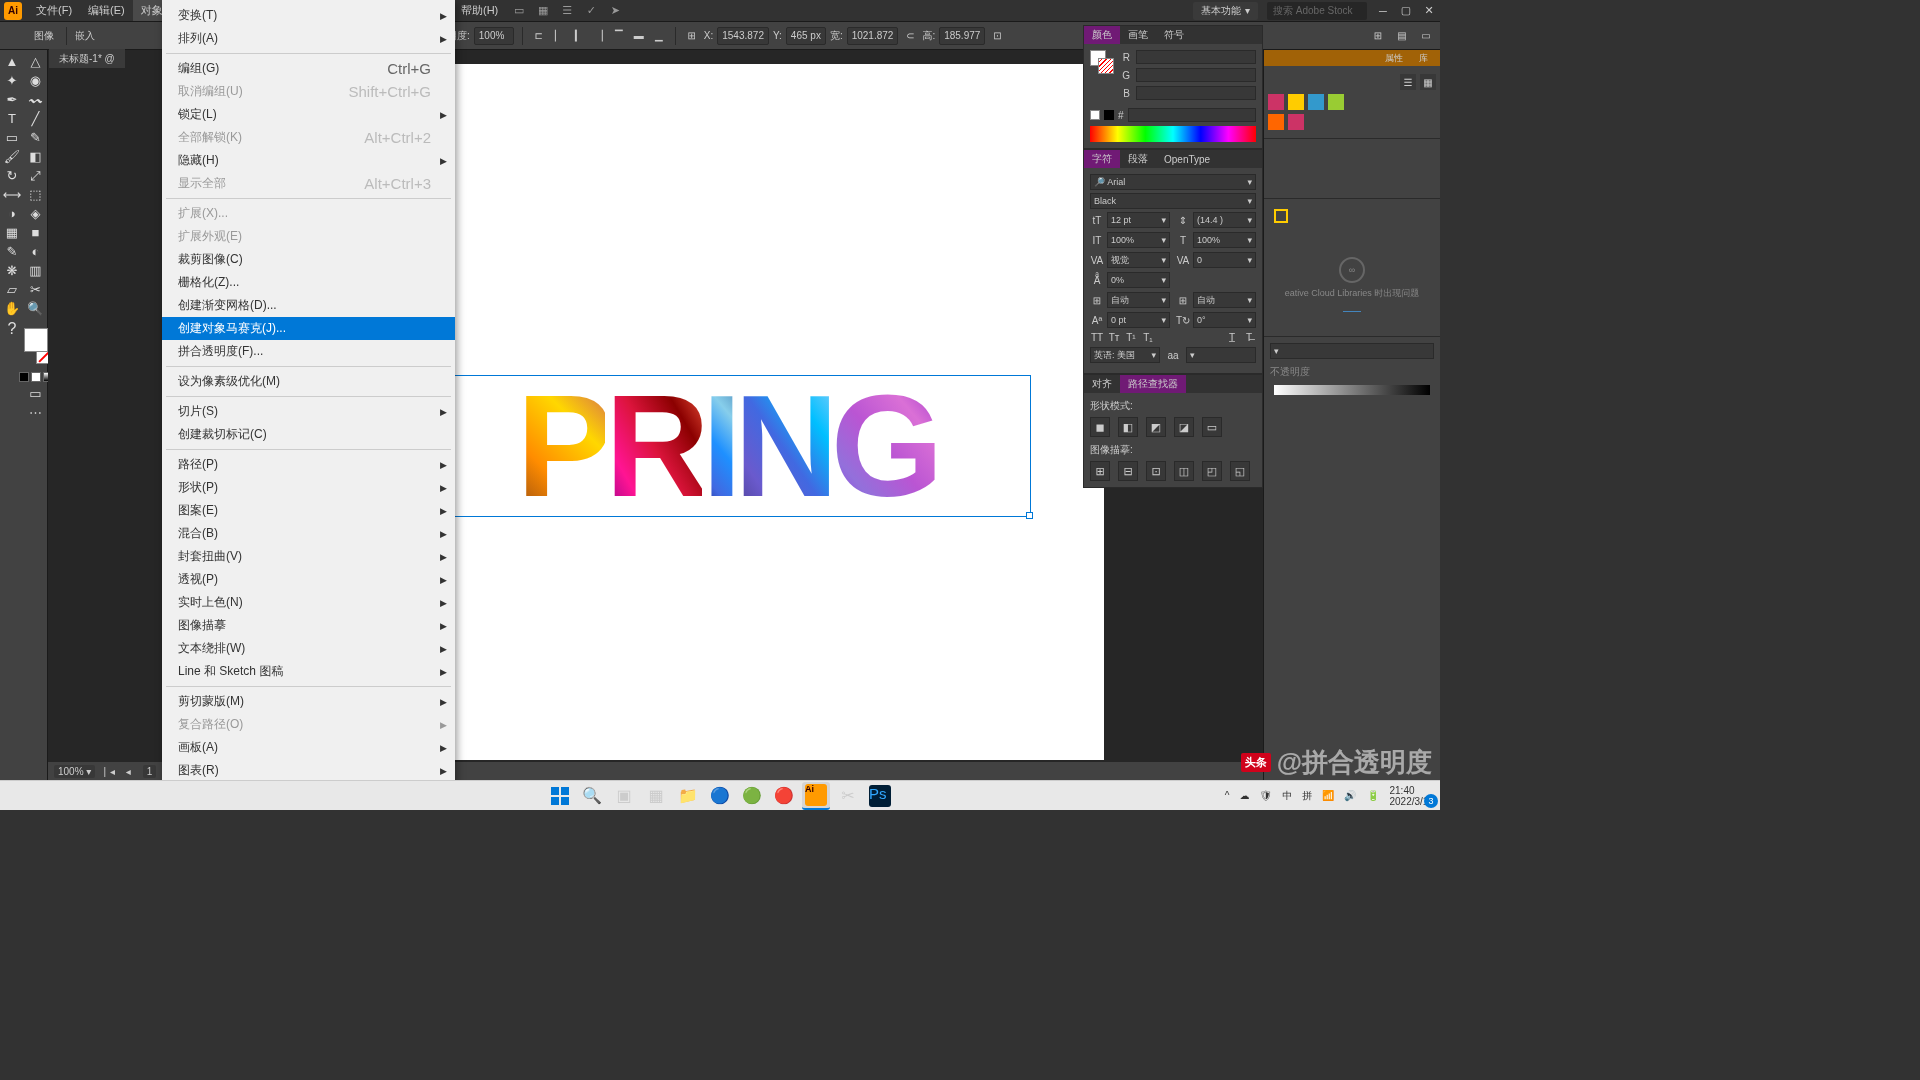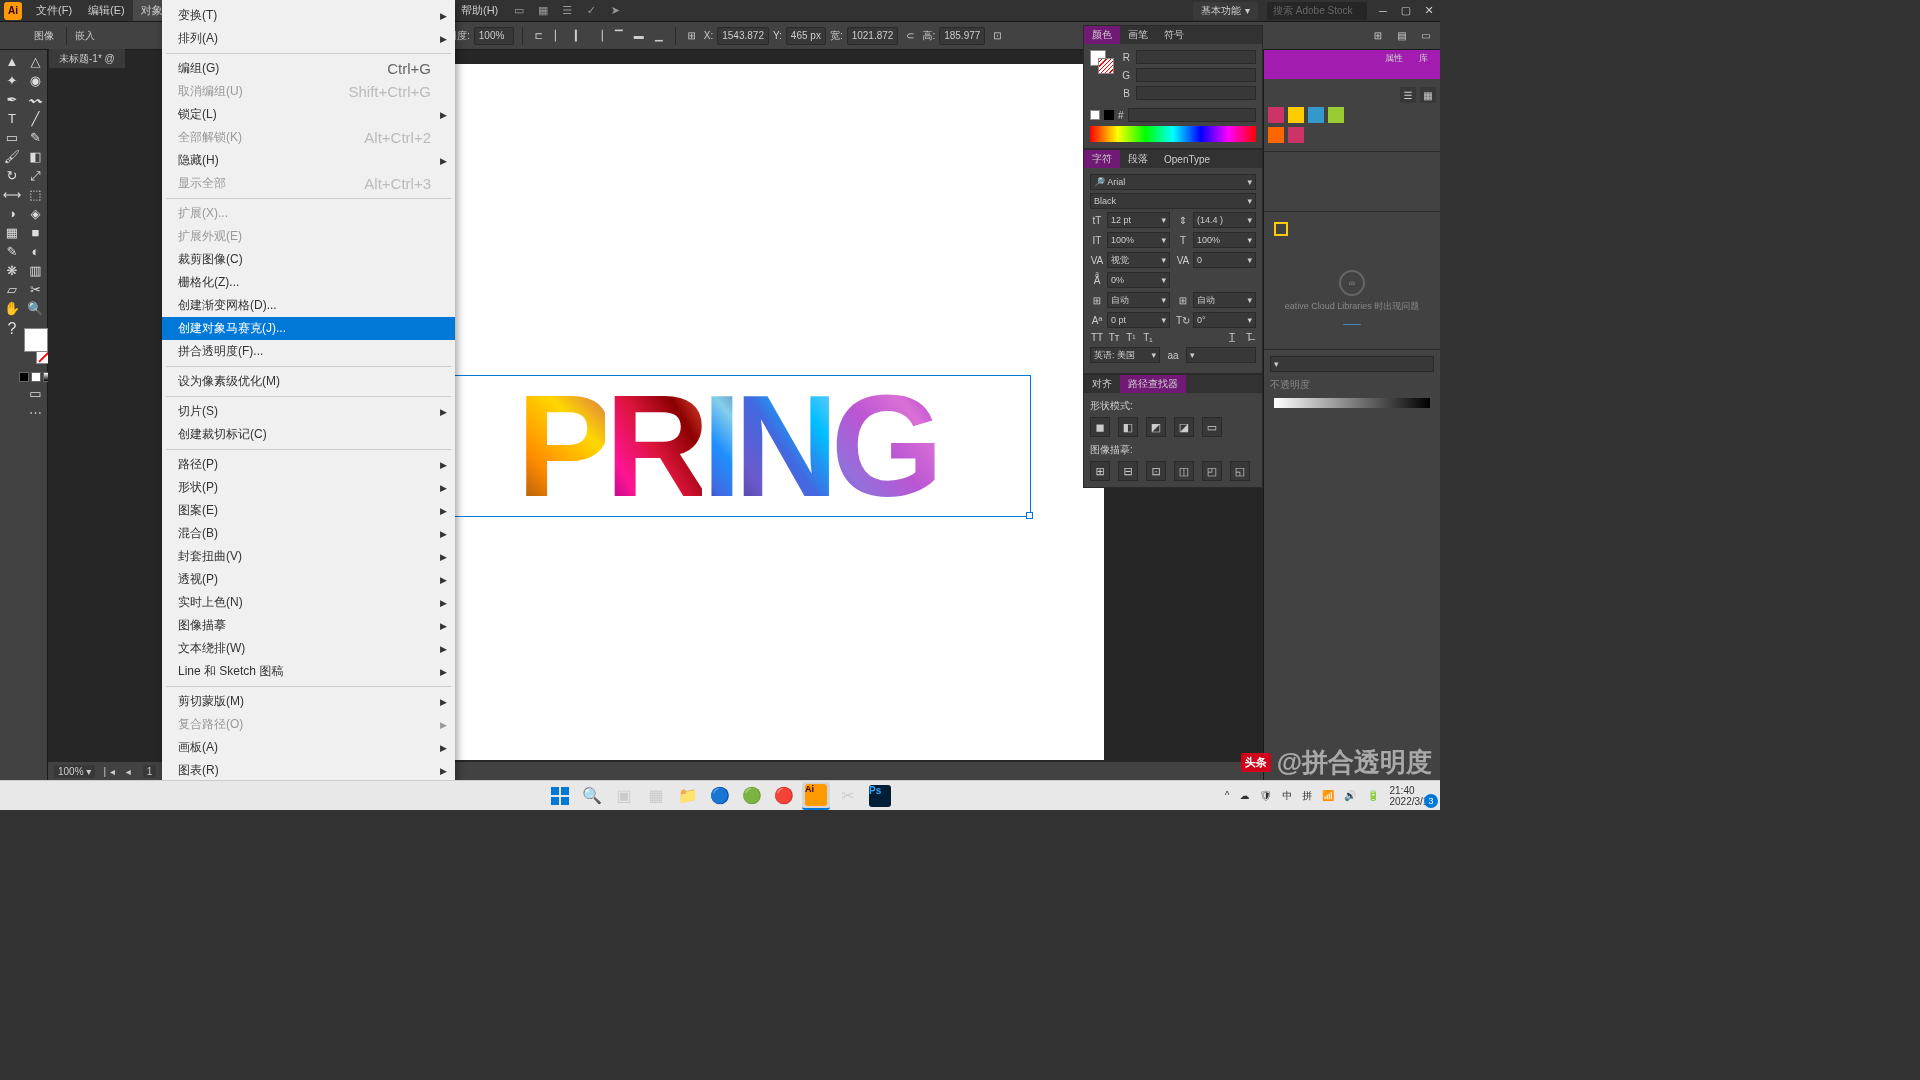--- a/index.html
+++ b/index.html
@@ -73,34 +73,34 @@
 .color-input { flex: 1; background: #383838; height: 14px; border: 1px solid #2a2a2a; }
 .spectrum { height: 16px; background: linear-gradient(to right, red, yellow, lime, cyan, blue, magenta, red); margin-top: 4px; }
 .char-row { display: flex; gap: 6px; align-items: center; margin-bottom: 4px; }
 .char-half { flex: 1; display: flex; align-items: center; gap: 3px; }
 .char-field { flex: 1; background: #383838; border: 1px solid #2a2a2a; padding: 1px 3px; height: 16px; display: flex; align-items: center; justify-content: space-between; font-size: 9px; }
 .char-icon { width: 14px; font-size: 10px; text-align: center; }
 .pathfinder-row { display: flex; gap: 8px; margin-top: 4px; }
 .pf-btn { width: 20px; height: 20px; background: #383838; border: 1px solid #2a2a2a; display: flex; align-items: center; justify-content: center; font-size: 11px; }
 
 .far-right-dock { position: absolute; right: 0; top: 50px; width: 177px; bottom: 30px; background: #424242; border-left: 1px solid #1a1a1a; font-size: 10px; }
-.dock-tabs { display: flex; background: #a21caf; height: 29px; font-size: 9px; }
+.dock-tabs { display: flex; background: #a16207; height: 16px; font-size: 9px; }
 .dock-section { padding: 4px; }
 .dock-icons-row { display: flex; gap: 4px; margin: 4px 0; align-items: center; }
 .dock-ico { width: 16px; height: 16px; display: flex; align-items: center; justify-content: center; background: #383838; }
 .cc-area { text-align: center; color: #888; padding: 20px 6px; font-size: 9px; }
 .cc-circle { width: 26px; height: 26px; border: 2px solid #666; border-radius: 50%; margin: 4px auto; display: flex; align-items: center; justify-content: center; }
 .grad-bar { height: 10px; background: linear-gradient(to right, #fff, #000); margin: 4px; }
 
 .taskbar { position: absolute; bottom: 0; left: 0; right: 0; height: 30px; background: #e8e8e8; display: flex; align-items: center; z-index: 200; border-top: 1px solid #ccc; }
 .taskbar-center { position: absolute; left: 50%; transform: translateX(-50%); display: flex; gap: 4px; align-items: center; }
 .tb-icon { width: 28px; height: 28px; display: flex; align-items: center; justify-content: center; font-size: 16px; border-radius: 3px; }
 .tb-icon.active { background: rgba(0,0,0,0.08); border-bottom: 2px solid #0078d7; }
 .tb-ai { background: #ff9a00; color: #330000; font-size: 9px; font-weight: bold; width: 22px; height: 22px; border-radius: 3px; }
-.tb-ps { background: #001e36; color: #31a8ff; font-size: 10px; font-weight: bold; width: 22px; height: 22px; border-radius: 3px; }
+.tb-ps { background: #001e36; color: #31a8ff; font-size: 15px; font-weight: normal; width: 22px; height: 22px; border-radius: 3px; }
 .taskbar-right { position: absolute; right: 6px; display: flex; align-items: center; gap: 10px; color: #333; font-size: 10px; }
 .tb-time { text-align: left; line-height: 1.1; }
 .watermark { position: absolute; bottom: 30px; right: 8px; color: rgba(255,255,255,0.55); font-size: 26px; font-weight: bold; z-index: 190; display: flex; align-items: center; gap: 6px; }
 .wm-logo { background: #d0021b; color: #fff; font-size: 11px; padding: 2px 4px; border-radius: 2px; }
 .notif-badge { position: absolute; bottom: 2px; right: 2px; width: 14px; height: 14px; background: #0078d7; color: #fff; border-radius: 50%; font-size: 9px; display: flex; align-items: center; justify-content: center; z-index: 201; }
 </style>
 </head>
 <body>
 
 <div class="menubar">

